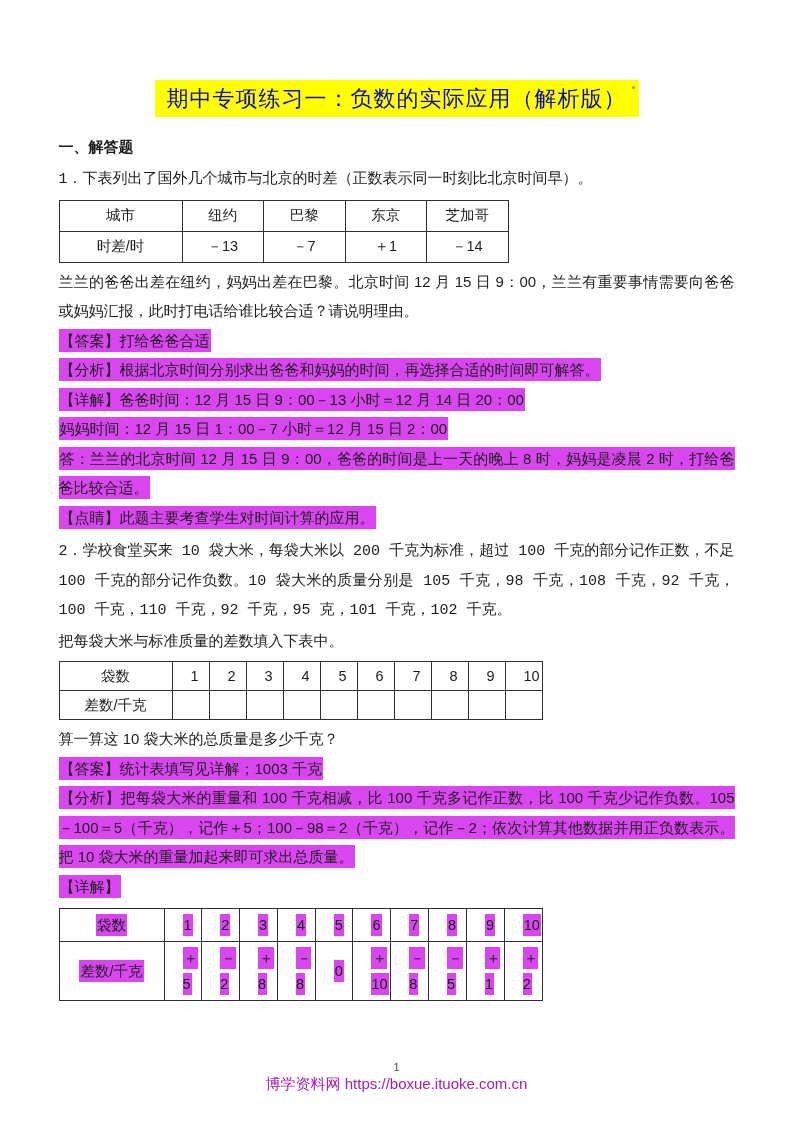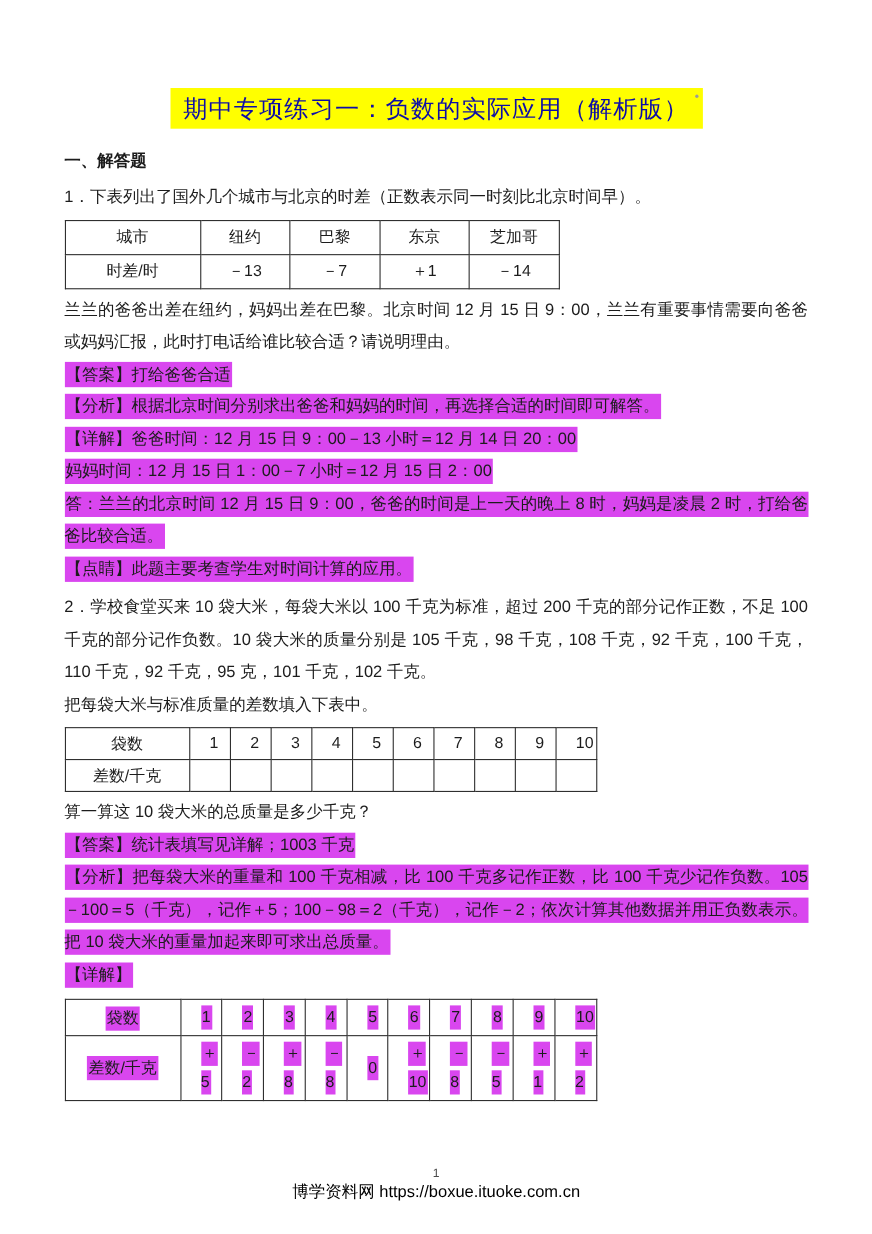--- a/index.html
+++ b/index.html
@@ -35,21 +35,21 @@
     font-size:15px;
     font-weight:bold;
     line-height:26px;
   }
   .para{
     margin:0;
     font-size:15px;
     line-height:29.5px;
     text-align:justify;
   }
-  .para.mt{margin-top:5px;}
+  .para.mt{margin-top:5px;font-family:Liberation Mono, monospace;}
   .hl{background:#d946ef;padding:3px 1px;}
   table{border-collapse:collapse;table-layout:fixed;}
   td{
     border:1.5px solid #2f2f2f;
     text-align:center;
     vertical-align:middle;
     font-size:14.5px;
     padding:0 18px;
     overflow:hidden;
   }
@@ -65,21 +65,21 @@
   .t3 td.c0{width:68px;}
   .footer{
     position:absolute;
     left:0;right:0;bottom:28px;
     text-align:center;
   }
   .page-number{
     font-size:11px;color:#4a4a4a;line-height:14px;
   }
   .site-line{
-    font-size:15px;color:#000000;line-height:20px;
+    font-size:15px;color:#a21caf;line-height:20px;
   }
 </style>
 </head>
 <body>
 
 <div class="page">
   <div class="stray-dot"></div>
 
   <h1 class="title"><span class="title-hl">期中专项练习一：负数的实际应用（解析版）</span></h1>
 
@@ -110,21 +110,21 @@
 
     <p class="para">兰兰的爸爸出差在纽约，妈妈出差在巴黎。北京时间 12 月 15 日 9：00，兰兰有重要事情需要向爸爸或妈妈汇报，此时打电话给谁比较合适？请说明理由。</p>
 
     <p class="para"><span class="hl">【答案】打给爸爸合适</span></p>
     <p class="para"><span class="hl">【分析】根据北京时间分别求出爸爸和妈妈的时间，再选择合适的时间即可解答。</span></p>
     <p class="para"><span class="hl">【详解】爸爸时间：12 月 15 日 9：00－13 小时＝12 月 14 日 20：00</span></p>
     <p class="para"><span class="hl">妈妈时间：12 月 15 日 1：00－7 小时＝12 月 15 日 2：00</span></p>
     <p class="para"><span class="hl">答：兰兰的北京时间 12 月 15 日 9：00，爸爸的时间是上一天的晚上 8 时，妈妈是凌晨 2 时，打给爸爸比较合适。</span></p>
     <p class="para"><span class="hl">【点睛】此题主要考查学生对时间计算的应用。</span></p>
 
-    <p class="para mt">2．学校食堂买来 10 袋大米，每袋大米以 100 千克为标准，超过 200 千克的部分记作正数，不足 100 千克的部分记作负数。10 袋大米的质量分别是 105 千克，98 千克，108 千克，92 千克，100 千克，110 千克，92 千克，95 克，101 千克，102 千克。</p>
+    <p class="para mt">2．学校食堂买来 10 袋大米，每袋大米以 200 千克为标准，超过 100 千克的部分记作正数，不足 100 千克的部分记作负数。10 袋大米的质量分别是 105 千克，98 千克，108 千克，92 千克，100 千克，110 千克，92 千克，95 克，101 千克，102 千克。</p>
     <p class="para">把每袋大米与标准质量的差数填入下表中。</p>
 
     <table class="t2">
       <tbody>
         <tr>
           <td class="c0">袋数</td>
           <td>1</td>
           <td>2</td>
           <td>3</td>
           <td>4</td>

